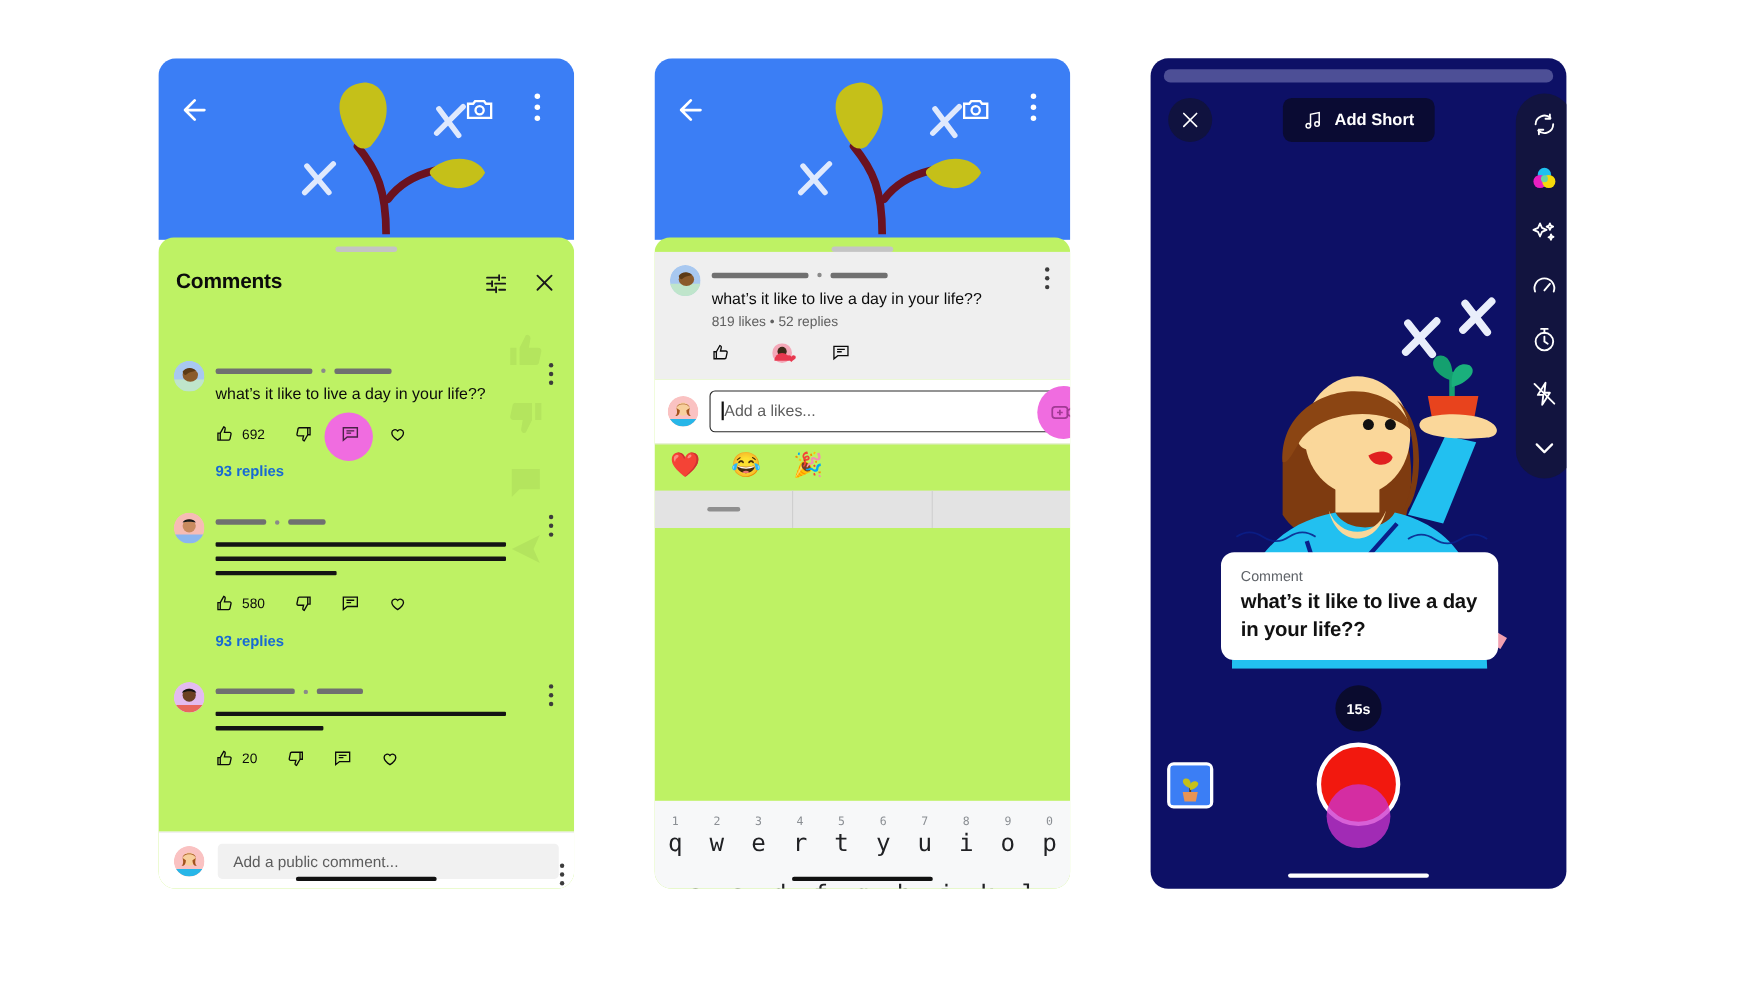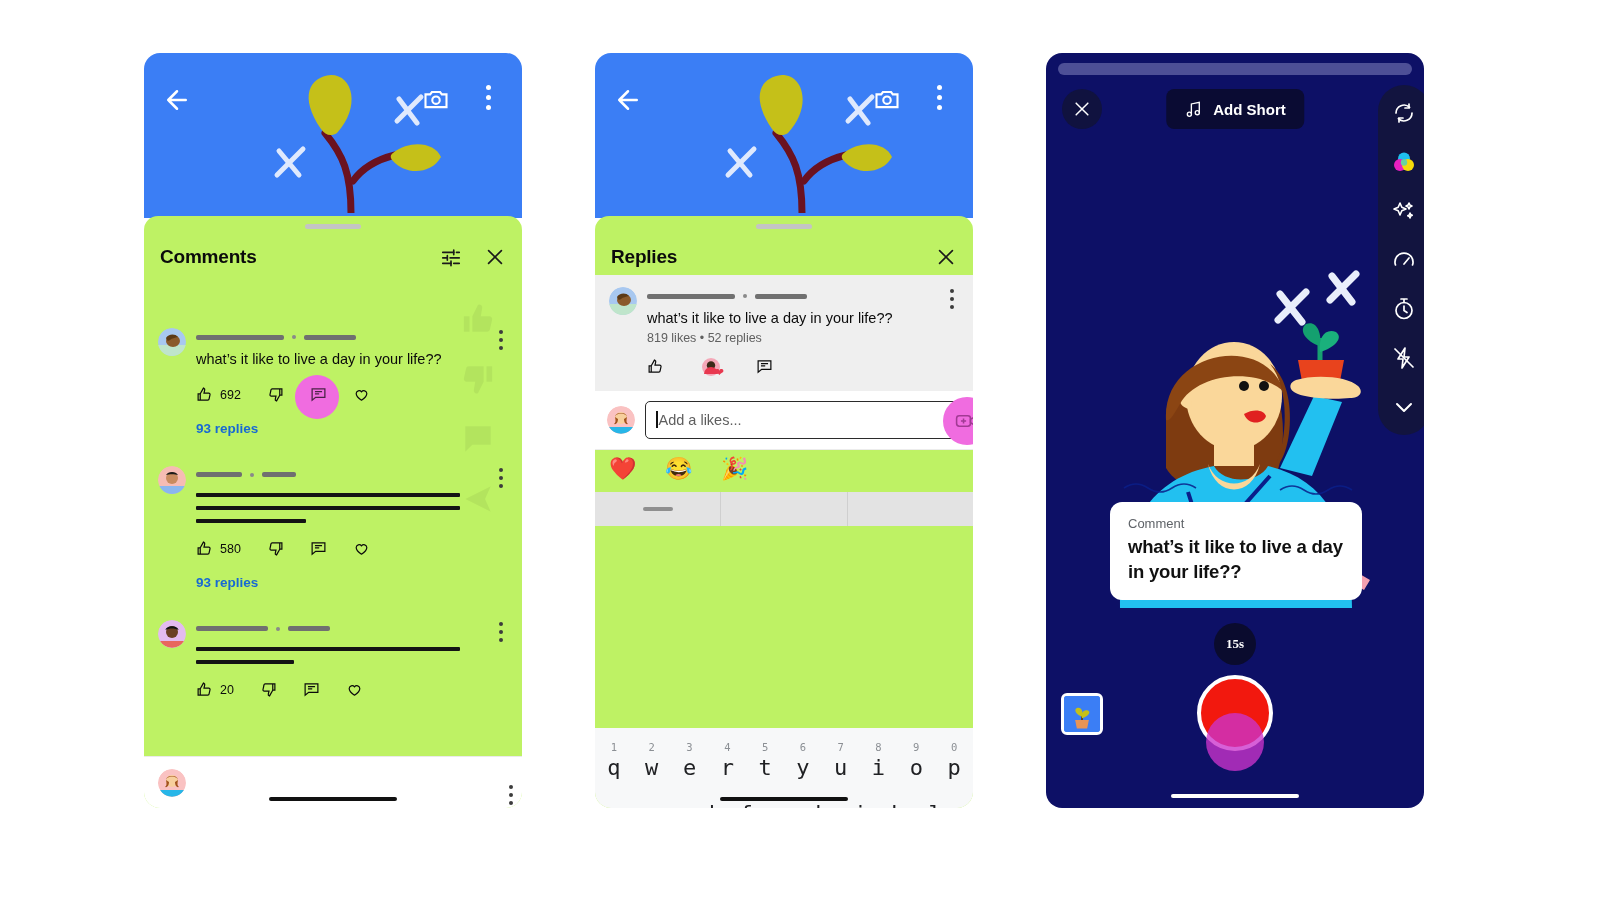--- a/index.html
+++ b/index.html
@@ -219,21 +219,21 @@
     position:absolute; left:64px; top:449px; width:252px;
     background:#fff; border-radius:12px; padding:14px 18px 16px;
   }
   .cc-label { font-size:13px; color:#5f6368; margin-bottom:4px; }
   .cc-text { font-size:18.5px; font-weight:bold; color:#111; line-height:1.33; letter-spacing:-.2px; }
 
   .dur-chip {
     position:absolute; left:50%; transform:translateX(-50%); top:570px;
     width:42px; height:42px; border-radius:50%; background:#0a0b2e;
     display:flex; align-items:center; justify-content:center;
-    color:#fff; font-size:13px; font-weight:bold;font-family:Liberation Serif, serif;
+    color:#fff; font-size:13px; font-weight:bold;
   }
   .rec-btn {
     position:absolute; left:50%; transform:translateX(-50%); top:622px;
     width:76px; height:76px; border-radius:50%;
     border:4px solid #fff; background:#f2180e;
   }
   .touch-dot {
     position:absolute; left:50%; transform:translateX(-50%); top:660px;
     width:58px; height:58px; border-radius:50%; background:#cc33cc; opacity:.78;
   }
@@ -460,20 +460,21 @@
       <div class="composer">
         <div class="avatar">
           <svg viewBox="0 0 28 28">
               <circle cx="14" cy="14" r="14" fill="#fac2c2"></circle>
               <path d="M2 21a14 14 0 0024 0z" fill="#27b6e8"></path>
               <circle cx="14" cy="12" r="6" fill="#f7cf9c"></circle>
               <path d="M7.8 12c0-6 12.4-6 12.4 0 0-3-2-5-6.2-5S7.8 9 7.8 12z" fill="#a3531f"></path>
               <path d="M8 11c1 4 .5 6-1 7 3 1 4-3 4-5zM20 11c-1 4-.5 6 1 7-3 1-4-3-4-5z" fill="#a3531f"></path>
             </svg>
         </div>
+        <div class="composer-field">Add a public comment...</div>
         <div class="kebab-g">
             <i></i>
             <i></i>
             <i></i>
           </div>
       </div>
     </div>
 
     <div class="home-bar"></div>
   </div>
@@ -502,26 +503,20 @@
         </svg>
       <div class="vh-icon kebab-white">
           <i></i>
           <i></i>
           <i></i>
         </div>
     </div>
 
     <div class="sheet" id="replies-sheet">
       <div class="grabber"></div>
-      <div class="sheet-head">
-        <div class="sheet-title">Replies</div>
-        <svg class="x-icon" viewBox="0 0 24 24" fill="none" stroke="#1a1a1a" stroke-width="1.8" stroke-linecap="round">
-            <path d="M5 5l14 14M19 5L5 19"></path>
-          </svg>
-      </div>
 
       <div class="parent-comment">
         <div class="avatar">
           <svg viewBox="0 0 28 28">
               <circle cx="14" cy="14" r="14" fill="#a8c8f0"></circle>
               <path d="M0 17a14 14 0 0028 0z" fill="#bfe5cb"></path>
               <ellipse cx="15" cy="13" rx="7" ry="6" fill="#8a5a2b"></ellipse>
               <path d="M8 10c2-4 9-5 12-1-3 1-6 1-8 3-1.5 1.5-3 1-4-2z" fill="#5c3a16"></path>
             </svg>
         </div>

